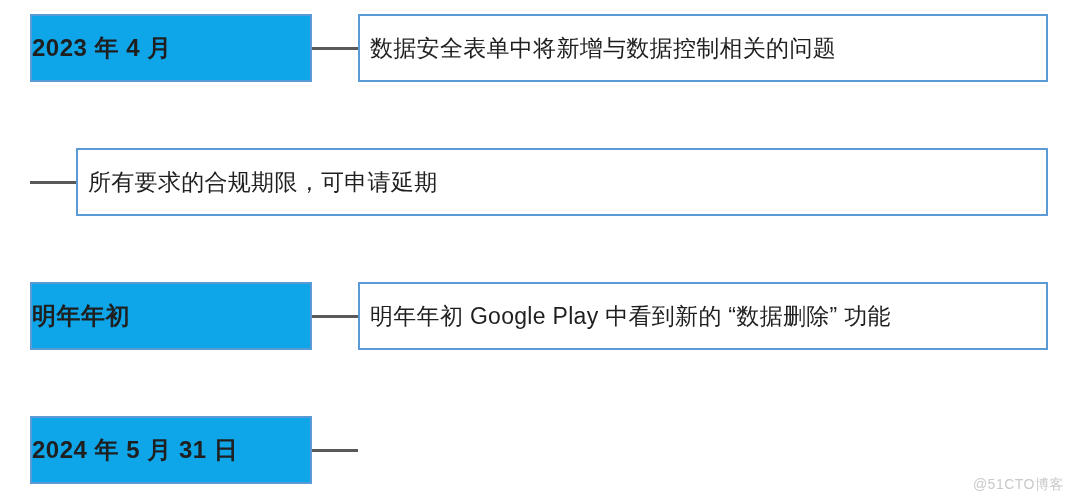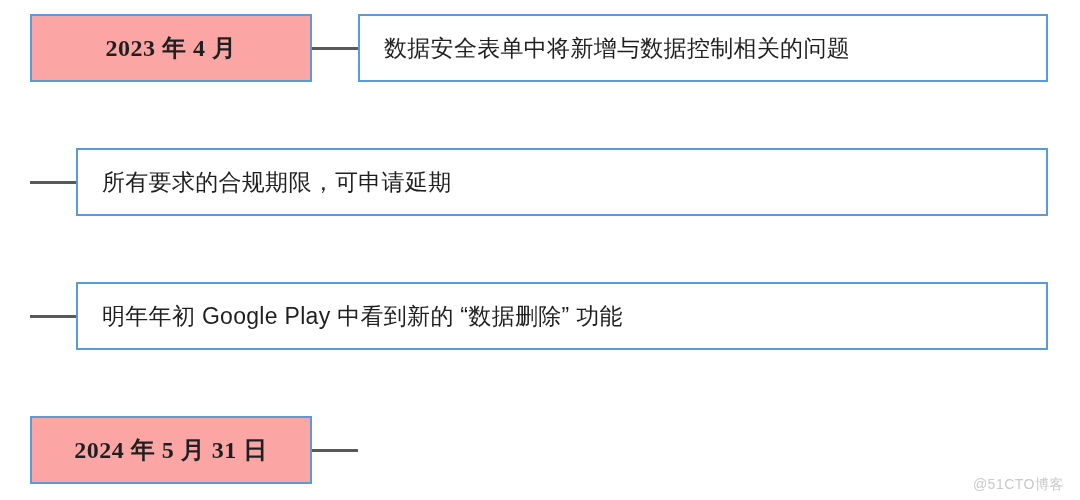--- a/index.html
+++ b/index.html
@@ -25,46 +25,44 @@
     align-items: stretch;
   }
   .row-0 { top: 14px; }
   .row-1 { top: 148px; }
   .row-2 { top: 282px; }
   .row-3 { top: 416px; }
   .date-box {
     width: 282px;
     flex: 0 0 282px;
     border: 2px solid var(--box-border, #5b9bd5);
-    background: #fca5a5;
+    background: #0ea5e9;
     display: flex;
     align-items: center;
-    justify-content: center;
-    font-family: Liberation Serif, serif;
   }
   .date-box span {
     font-size: 24px;
     font-weight: 700;
     color: var(--text, #1f1f1f);
     letter-spacing: 0.5px;
     white-space: nowrap;
   }
   .connector {
     flex: 0 0 46px;
     align-self: center;
     height: 3px;
     background: var(--connector, #595959);
   }
   .desc-box {
     flex: 1 1 auto;
     border: 2px solid var(--box-border, #5b9bd5);
     background: #ffffff;
     display: flex;
     align-items: center;
-    padding-left: 24px;
+    padding-left: 10px;
     padding-right: 10px;
   }
   .desc-box span {
     font-size: 23px;
     font-weight: 400;
     color: var(--text, #1f1f1f);
     letter-spacing: 0.3px;
     white-space: nowrap;
   }
   .watermark {
@@ -92,20 +90,23 @@
   </div>
 
   <div class="row row-1">
     <div class="connector"></div>
     <div class="desc-box">
       <span>所有要求的合规期限，可申请延期</span>
     </div>
   </div>
 
   <div class="row row-2">
+    <div class="date-box">
+      <span>明年年初</span>
+    </div>
     <div class="connector"></div>
     <div class="desc-box">
       <span>明年年初 Google Play 中看到新的 “数据删除” 功能</span>
     </div>
   </div>
 
   <div class="row row-3">
     <div class="date-box">
       <span>2024 年 5 月 31 日</span>
     </div>

